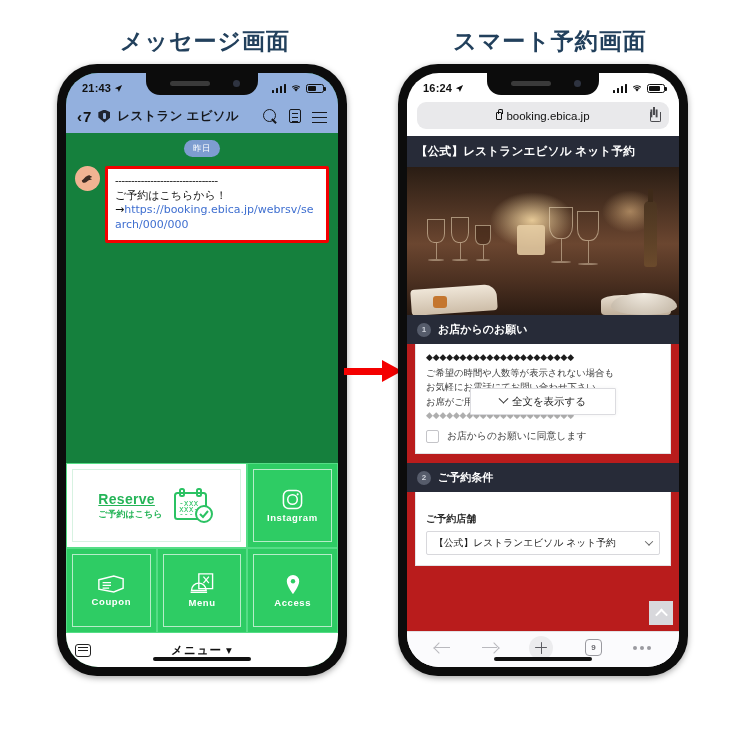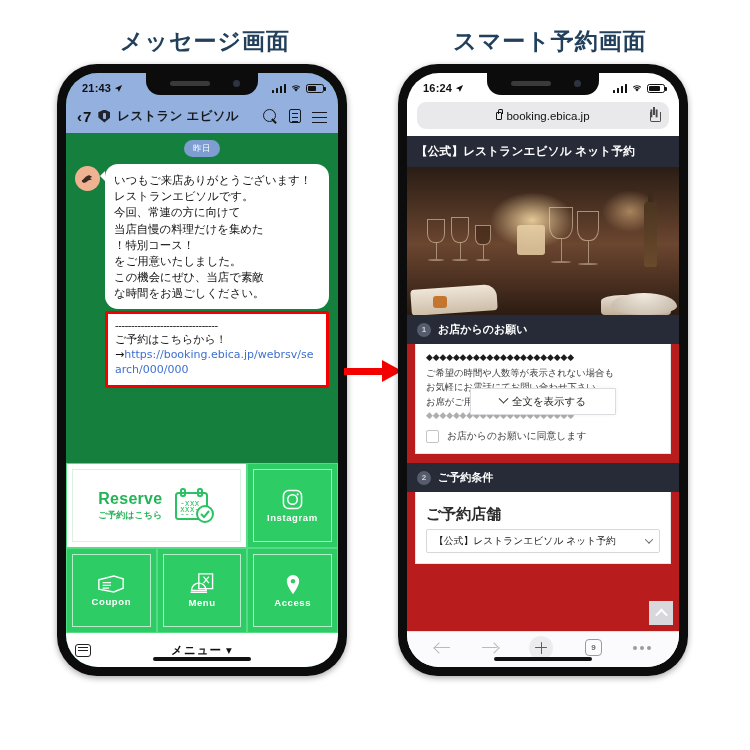--- a/index.html
+++ b/index.html
@@ -133,21 +133,21 @@
 
   
   .richmenu { position:absolute; left:0; right:0; bottom:34px; height:170px; background:#2ecc64; }
   .rm-row { display:flex; height:50%; }
   .rm-cell { flex:1; position:relative; border:1px solid #55dd86; display:flex; flex-direction:column; align-items:center; justify-content:center; gap:2px; }
   .rm-cell.wide { flex:2; background:#fff; }
   .rm-inner { position:absolute; inset:5px; border:1px solid rgba(255,255,255,.65); pointer-events:none;}
   .rm-cell.wide .rm-inner { border-color:#d7f2e1; }
   .rm-label { color:#fff; font-size:9.5px; font-weight:700; letter-spacing:.6px; }
   .reserve-box { display:flex; align-items:center; gap:10px; z-index:2;}
-  .reserve-txt .en { color:#24b457; font-weight:800; font-size:16px; letter-spacing:.3px;}
+  .reserve-txt .en { color:#24b457; font-weight:800; font-size:14px; letter-spacing:.3px;text-decoration:underline;}
   .reserve-txt .jp { color:#24b457; font-weight:700; font-size:9px; margin-top:1px;}
 
   .chat-bottom {
     position:absolute; left:0; right:0; bottom:0; height:34px; background:#fff;
     display:flex; align-items:center; padding:0 9px;margin-top:31px;
   }
   .kb { width:16px; height:13px; border:1.4px solid #222; border-radius:3px; position:relative;}
   .kb::after{content:"";position:absolute;left:2px;top:2px;right:2px;bottom:2px;
     background:
       linear-gradient(#222,#222) 0 0/100% 1.2px no-repeat,
@@ -204,21 +204,21 @@
   .body-txt { font-size:9.3px; line-height:1.55; color:#3a3a3a; margin-top:3px; white-space:pre-line; font-family:"DejaVu Sans",sans-serif;}
   .expand-btn {
     position:absolute; left:50%; transform:translateX(-50%);
     width:146px; height:27px; background:#fff; border:1px solid #dcdce0;
     display:flex; align-items:center; justify-content:center; gap:5px;
     font-size:10.5px; color:#222; border-radius:1px; box-shadow:0 0 4px rgba(0,0,0,.05);
   }
   .chev { width:7px; height:7px; border-right:1.5px solid #333; border-bottom:1.5px solid #333; transform:rotate(45deg) translate(-2px,-2px); }
   .agree { display:flex; align-items:center; gap:8px; margin-top:9px; font-size:9.8px; color:#3a3a3a;}
   .cbox { width:13px; height:13px; border:1px solid #c4c4c8; border-radius:2px; background:#fff; flex:none;}
-  .field-label { font-size:15px; font-weight:700; color:#2b2b2b; margin:4px 0 5px; }
+  .field-label { font-size:10px; font-weight:700; color:#2b2b2b; margin:11px 0 5px; }
   .select {
     height:24px; border:1px solid #d8d8dc; border-radius:2px; background:#fff;
     display:flex; align-items:center; justify-content:space-between;
     padding:0 7px; font-size:9.8px; color:#1b1b1b;
   }
   .select .cdown { width:6px;height:6px;border-right:1.4px solid #666;border-bottom:1.4px solid #666;transform:rotate(45deg) translate(-1px,-1px);}
   .totop {
     position:absolute; right:6px; bottom:6px; width:24px; height:24px;
     background:#d8d8dc; display:flex; align-items:center; justify-content:center;
   }
@@ -307,28 +307,20 @@
           <div class="daypill">昨日</div>
 
           <div class="msg-row">
             <div class="avatar">
               <svg width="19" height="19" viewBox="0 0 20 20">
                 <path d="M4 12c2-1 3-4 6-5 2-.7 4 .2 5 1.5-1 .2-2 .5-2.6 1.3 1 .2 1.8.7 2.2 1.6-1.4-.3-2.7 0-3.8.8-1.4 1-2.4 2.4-4.3 2.3-1.4 0-2.3-.8-2.5-2.5z" fill="#3b2a22"></path>
                 <circle cx="11.8" cy="7.3" r="0.7" fill="#3b2a22"></circle>
               </svg>
             </div>
             <div class="bubble-wrap">
-              <div class="bubble">いつもご来店ありがとうございます！
-レストランエビソルです。
-今回、常連の方に向けて
-当店自慢の料理だけを集めた
-！特別コース！
-をご用意いたしました。
-この機会にぜひ、当店で素敵
-な時間をお過ごしください。</div>
               <div class="urlbox">
                 <span class="dashes">--------------------------------</span>
                 <span>ご予約はこちらから！</span><br>
                 <span>→</span><a href="#">https://booking.ebica.jp/webrsv/search/000/000</a>
                 <span class="msg-time">19:46</span>
               </div>
             </div>
           </div>
 
           <div class="richmenu">

